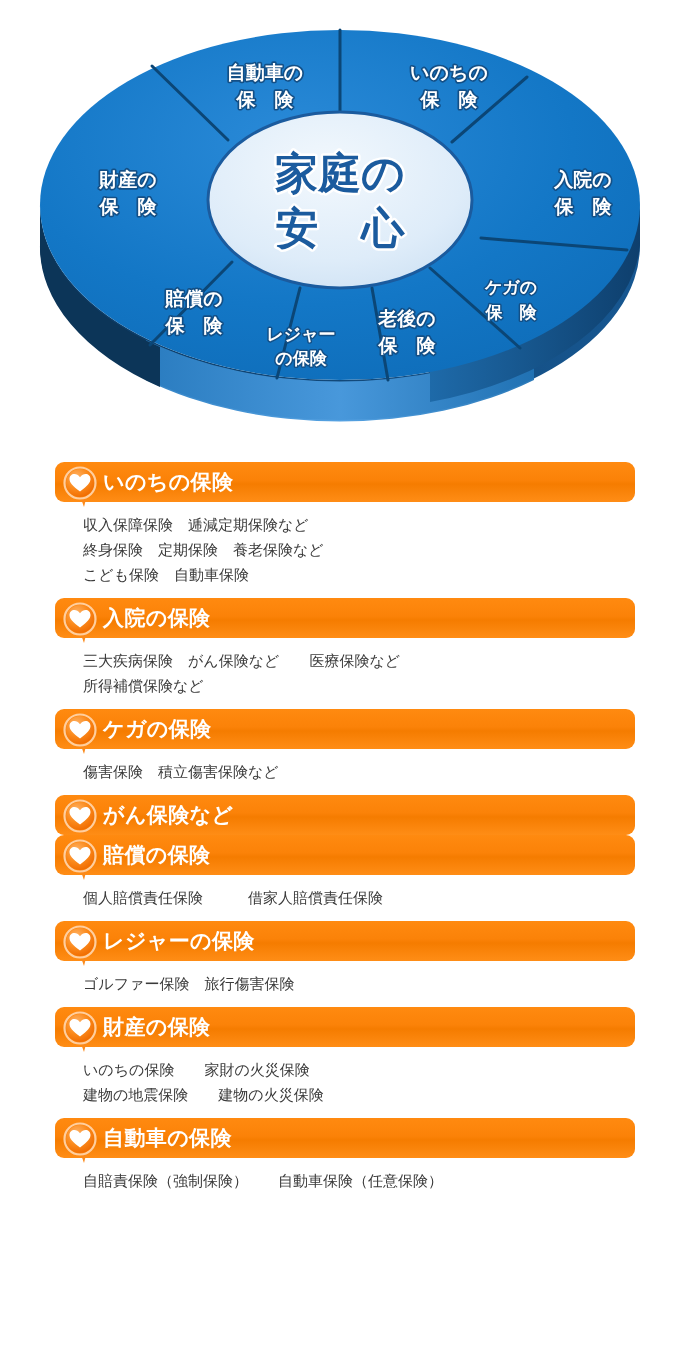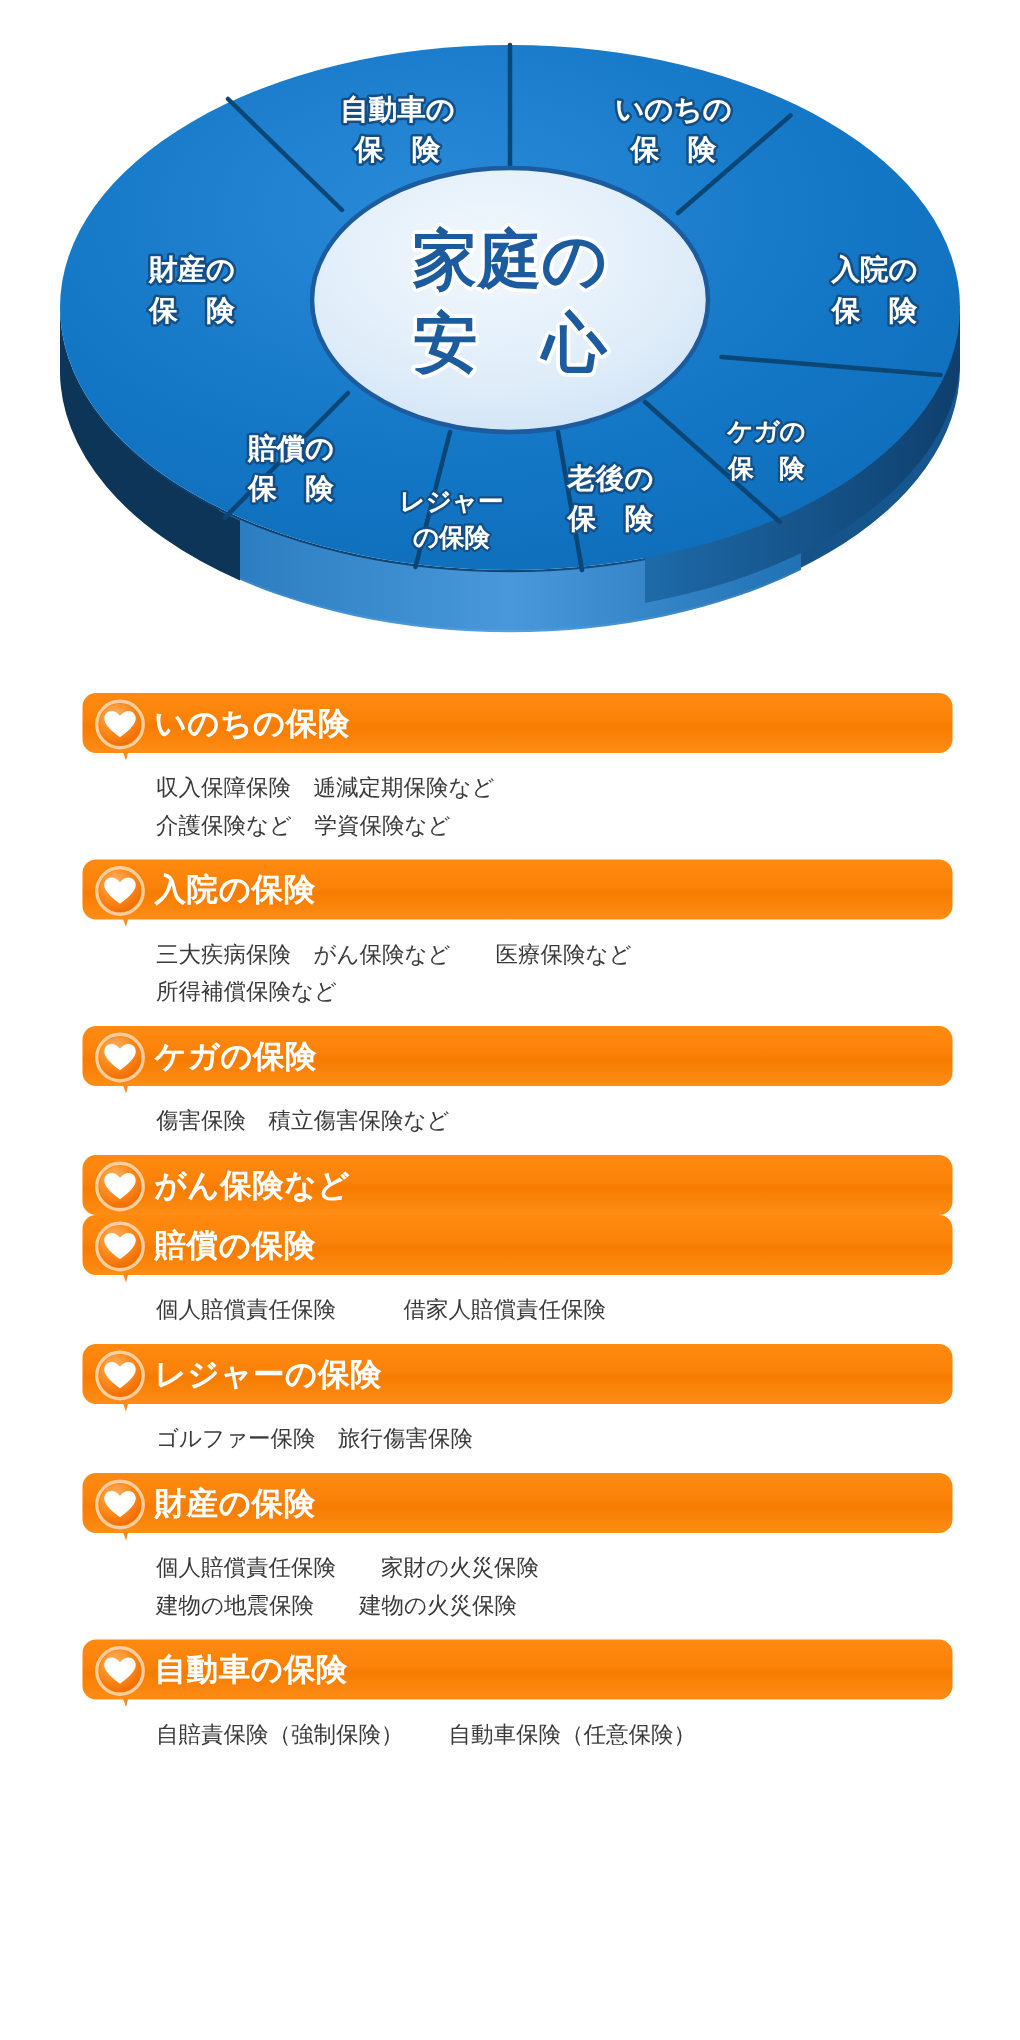--- a/index.html
+++ b/index.html
@@ -64,21 +64,21 @@
     line-height:1;
     white-space:nowrap;
   }
   .heart-badge{
     position:absolute;
     left:8px;top:4px;
     width:34px;height:42px;
     pointer-events:none;
   }
   .body{
-    padding:11px 0 10px 104px;
+    padding:11px 0 10px 83px;
   }
   .body-line{
     color:#3a3a3a;
     font-size:15px;
     line-height:25px;
     white-space:pre;
   }
 </style>
 </head>
 <body>
@@ -188,21 +188,22 @@
           <path d="M17 30 L23.5 31 L21 41 Z" fill="#fb8a1c"></path>
           <circle cx="17" cy="17" r="15.5" fill="none" stroke="#ffd2a6" stroke-width="2.2" opacity="0.95"></circle>
           <circle cx="17" cy="17" r="14" fill="url(#hb1)"></circle>
           <path d="M17 25.5 C9.5 20 6.5 16.3 6.5 12.9 C6.5 10.1 8.7 8 11.4 8 C13.4 8 15.3 9.1 17 11.2 C18.7 9.1 20.6 8 22.6 8 C25.3 8 27.5 10.1 27.5 12.9 C27.5 16.3 24.5 20 17 25.5 Z" fill="#ffffff"></path>
         </svg>
       </span>
       <span class="bar-title">いのちの保険</span>
     </div>
     <div class="body">
           <div class="body-line">収入保障保険　逓減定期保険など</div>
-          <div class="body-line">介護保険など　学資保険など</div>
+          <div class="body-line">終身保険　定期保険　養老保険など</div>
+          <div class="body-line">こども保険　自動車保険</div>
         </div>
   </div>
 
   <div class="section">
     <div class="bar">
       <span class="heart-badge">
         <svg width="34" height="42" viewBox="0 0 34 42">
           <defs>
             <radialGradient id="hb2" cx="38%" cy="30%" r="75%">
               <stop offset="0%" stop-color="#ffb469"></stop>
@@ -330,21 +331,21 @@
           </defs>
           <path d="M17 30 L23.5 31 L21 41 Z" fill="#fb8a1c"></path>
           <circle cx="17" cy="17" r="15.5" fill="none" stroke="#ffd2a6" stroke-width="2.2" opacity="0.95"></circle>
           <circle cx="17" cy="17" r="14" fill="url(#hb7)"></circle>
           <path d="M17 25.5 C9.5 20 6.5 16.3 6.5 12.9 C6.5 10.1 8.7 8 11.4 8 C13.4 8 15.3 9.1 17 11.2 C18.7 9.1 20.6 8 22.6 8 C25.3 8 27.5 10.1 27.5 12.9 C27.5 16.3 24.5 20 17 25.5 Z" fill="#ffffff"></path>
         </svg>
       </span>
       <span class="bar-title">財産の保険</span>
     </div>
     <div class="body">
-          <div class="body-line">個人賠償責任保険　　家財の火災保険</div>
+          <div class="body-line">いのちの保険　　家財の火災保険</div>
           <div class="body-line">建物の地震保険　　建物の火災保険</div>
         </div>
   </div>
 
   <div class="section">
     <div class="bar">
       <span class="heart-badge">
         <svg width="34" height="42" viewBox="0 0 34 42">
           <defs>
             <radialGradient id="hb8" cx="38%" cy="30%" r="75%">

